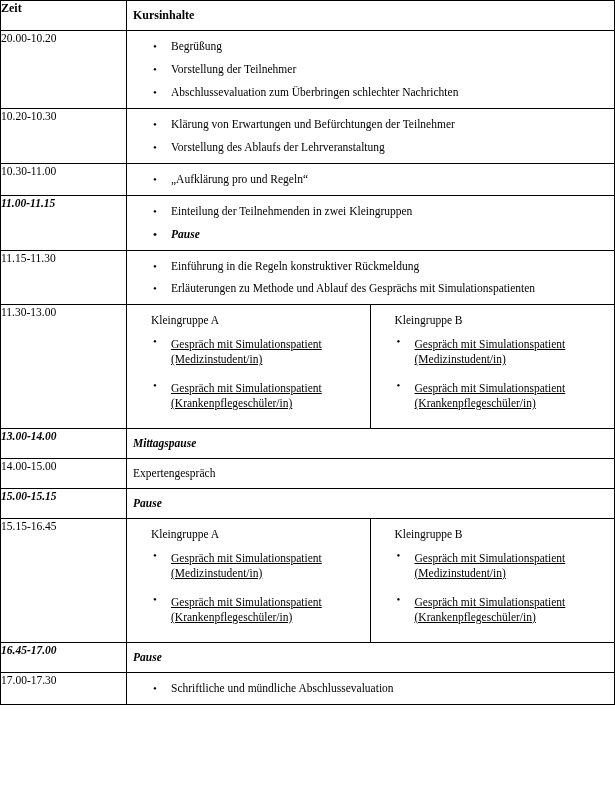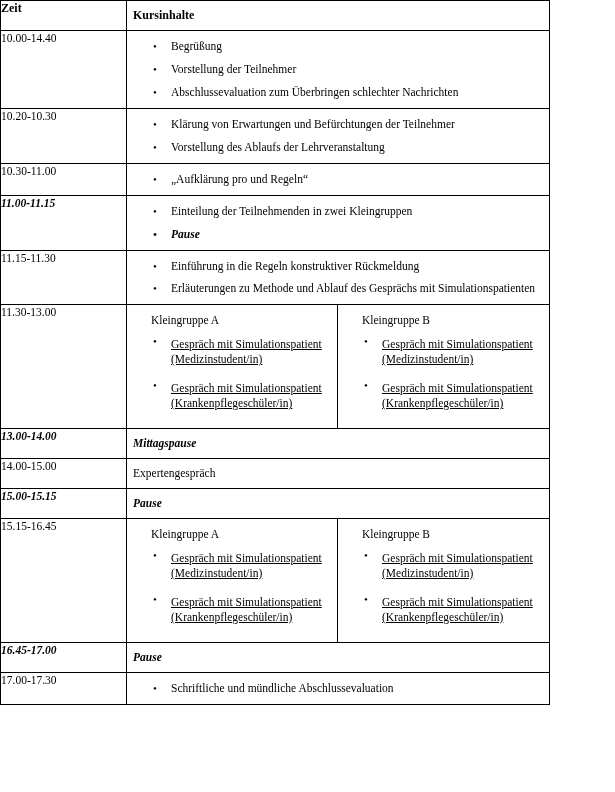--- a/index.html
+++ b/index.html
@@ -8,21 +8,21 @@
     background: #ffffff;
   }
   body {
     width: 615px;
     height: 792px;
     font-family: "Liberation Serif", serif;
     color: #000000;
   }
   .schedule-table {
     border-collapse: collapse;
-    width: 550px;
+    width: 615px;
     table-layout: fixed;
   }
   .schedule-table td {
     border: 1px solid #000000;
     vertical-align: top;
     padding: 0;
   }
   .cell-time {
     width: 126px;
     padding: 6px 0 6px 6px;
@@ -106,21 +106,21 @@
   <tbody>
 
     <tr>
       <td class="cell-time header-cell">Zeit</td>
       <td class="cell-content">
         <div class="header-cell">Kursinhalte</div>
       </td>
     </tr>
 
     <tr>
-      <td class="cell-time">10.00-14.40</td>
+      <td class="cell-time">20.00-10.20</td>
       <td class="cell-content">
         <ul class="bullets">
           <li>Begrüßung</li>
           <li>Vorstellung der Teilnehmer</li>
           <li>Abschlussevaluation zum Überbringen schlechter Nachrichten</li>
         </ul>
       </td>
     </tr>
 
     <tr>

